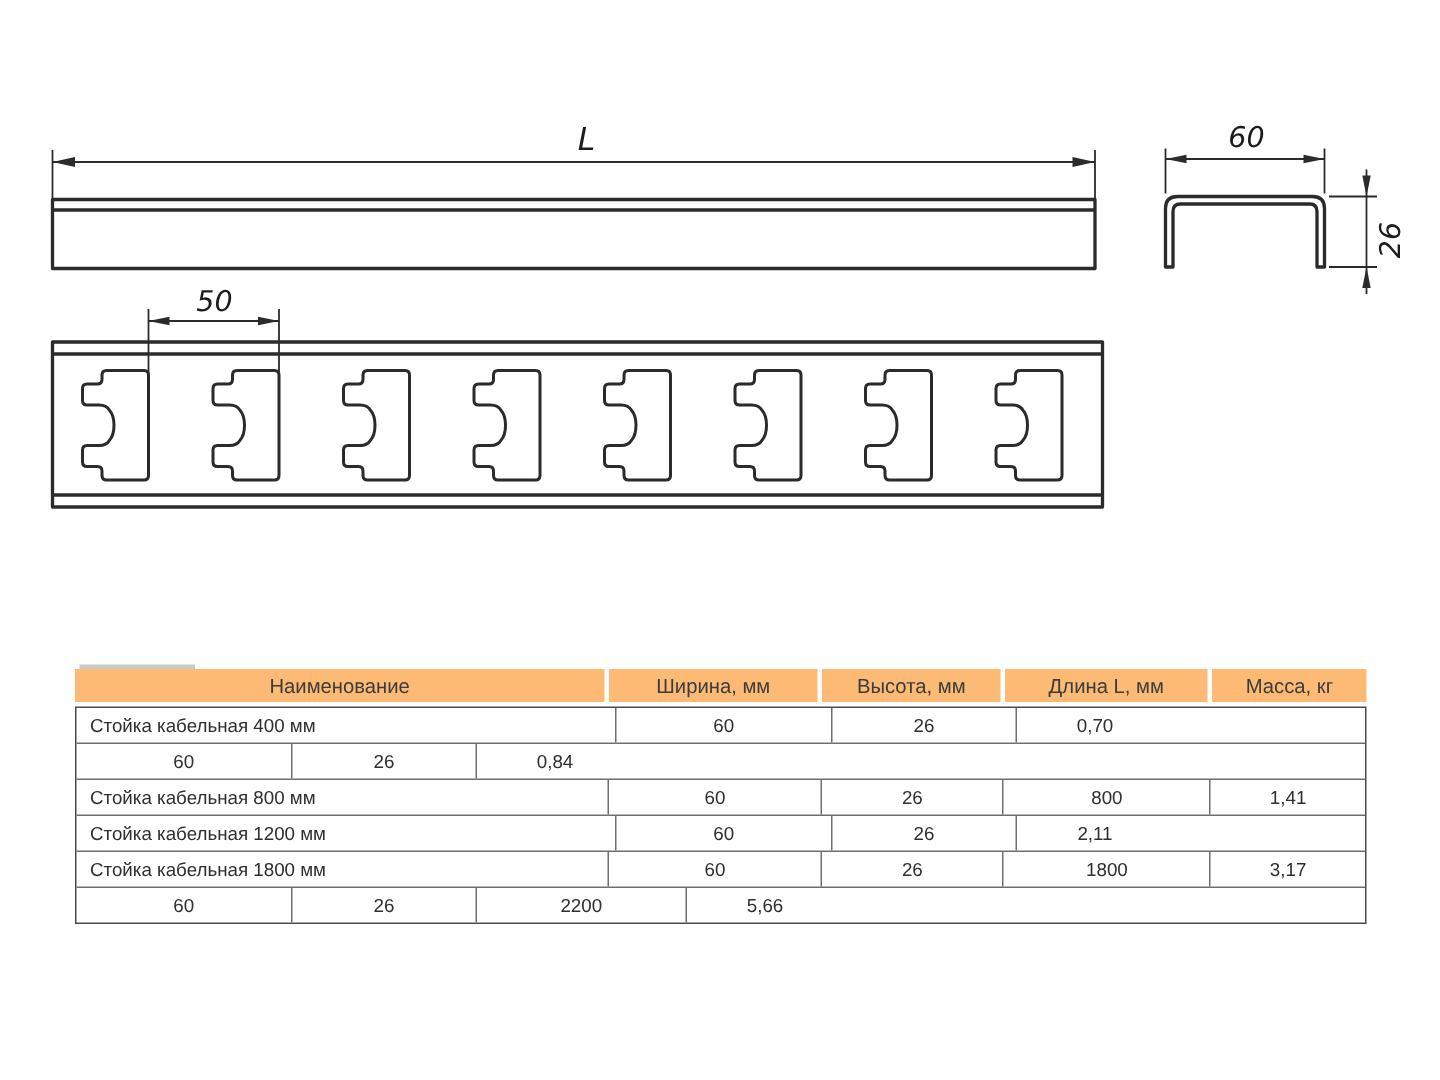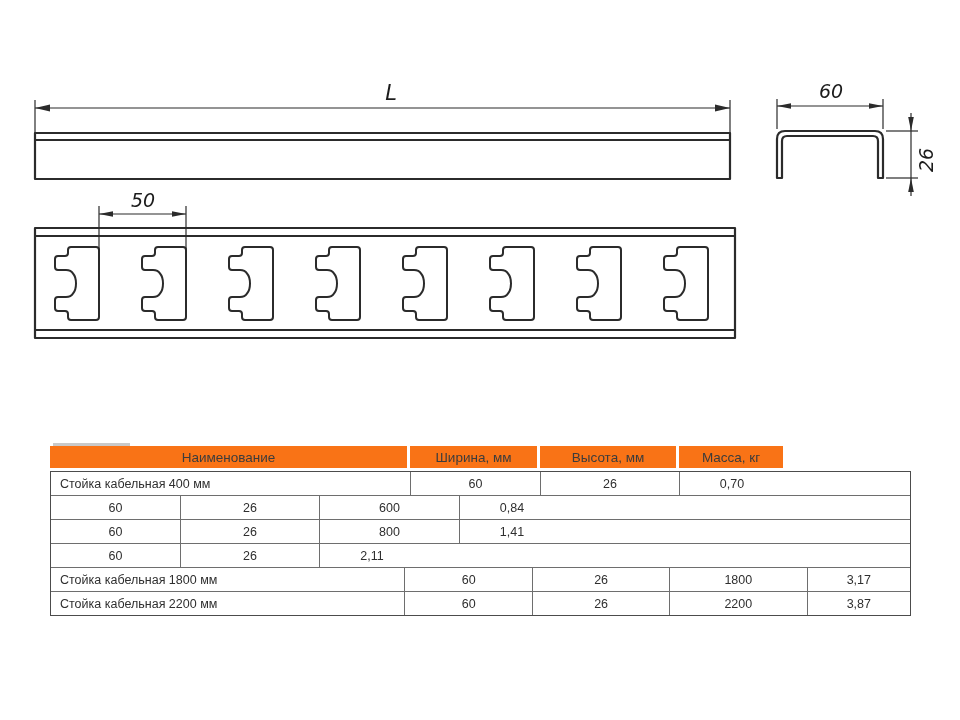--- a/index.html
+++ b/index.html
@@ -30,21 +30,21 @@
     width: 77px; height: 6px;
     background: #c9c9c9;
   }
   .thead {
     position: absolute; left: 50px; top: 446px;
     width: 861px; height: 22px;
     display: flex;
   }
   .th {
     box-sizing: border-box;
-    background: #f97316;
+    background: #fdba74;
     border-right: 3px solid #ffffff;
     display: flex; align-items: center; justify-content: center;
     font-size: 13.5px; color: #3c3c3c;
     white-space: nowrap;
   }
   .th:last-child { border-right: none; }
   .tbody {
     position: absolute; left: 50px; top: 471px;
     width: 861px;
     box-sizing: border-box;
@@ -54,21 +54,21 @@
   .tr:first-child { border-top: none; }
   .td {
     box-sizing: border-box;
     border-right: 1px solid #6e6e6e;
     display: flex; align-items: center; justify-content: center;
     font-size: 12.5px; color: #2f2f2f;
     white-space: nowrap; overflow: hidden;
   }
   .td:last-child { border-right: none; }
   .td.name { justify-content: flex-start; padding-left: 9px; }
-  .c0 { width: 360px; } .c1 { width: 130px; } .c2 { width: 139px; }
+  .c0 { width: 360px; } .c1 { width: 144px; } .c2 { width: 123px; }
   .c3 { width: 140px; } .c4 { width: 104px; }
 </style>
 </head>
 <body>
 
 <div class="canvas">
 
   <svg class="drawing" width="960" height="432" viewBox="0 0 960 432">
     <defs>
       <path id="slot" d="M16 0 L41 0 Q44 0 44 3 L44 70 Q44 73 41 73 L16 73 Q13 73 13 70
@@ -128,56 +128,57 @@
       <text class="dim-text" x="143" y="207" font-size="19" text-anchor="middle">50</text>
     </g>
   </svg>
 
   <div class="corner-tab"></div>
 
   <div class="thead">
     <div class="th c0">Наименование</div>
     <div class="th c1">Ширина, мм</div>
     <div class="th c2">Высота, мм</div>
+    <div class="th c3">Длина L, мм</div>
     <div class="th c4">Масса, кг</div>
   </div>
 
   <div class="tbody">
     <div class="tr">
       <div class="td c0 name">Стойка кабельная 400 мм</div>
       <div class="td c1">60</div>
       <div class="td c2">26</div>
       <div class="td c4">0,70</div>
     </div>
     <div class="tr">
       <div class="td c1">60</div>
       <div class="td c2">26</div>
-      <div class="td c3">600</div>
       <div class="td c4">0,84</div>
     </div>
     <div class="tr">
+      <div class="td c0 name">Стойка кабельная 800 мм</div>
       <div class="td c1">60</div>
       <div class="td c2">26</div>
       <div class="td c3">800</div>
       <div class="td c4">1,41</div>
     </div>
     <div class="tr">
+      <div class="td c0 name">Стойка кабельная 1200 мм</div>
       <div class="td c1">60</div>
       <div class="td c2">26</div>
       <div class="td c4">2,11</div>
     </div>
     <div class="tr">
       <div class="td c0 name">Стойка кабельная 1800 мм</div>
       <div class="td c1">60</div>
       <div class="td c2">26</div>
       <div class="td c3">1800</div>
       <div class="td c4">3,17</div>
     </div>
     <div class="tr">
-      <div class="td c0 name">Стойка кабельная 2200 мм</div>
       <div class="td c1">60</div>
       <div class="td c2">26</div>
       <div class="td c3">2200</div>
-      <div class="td c4">3,87</div>
+      <div class="td c4">5,66</div>
     </div>
   </div>
 
 </div>
 
 </body></html>

